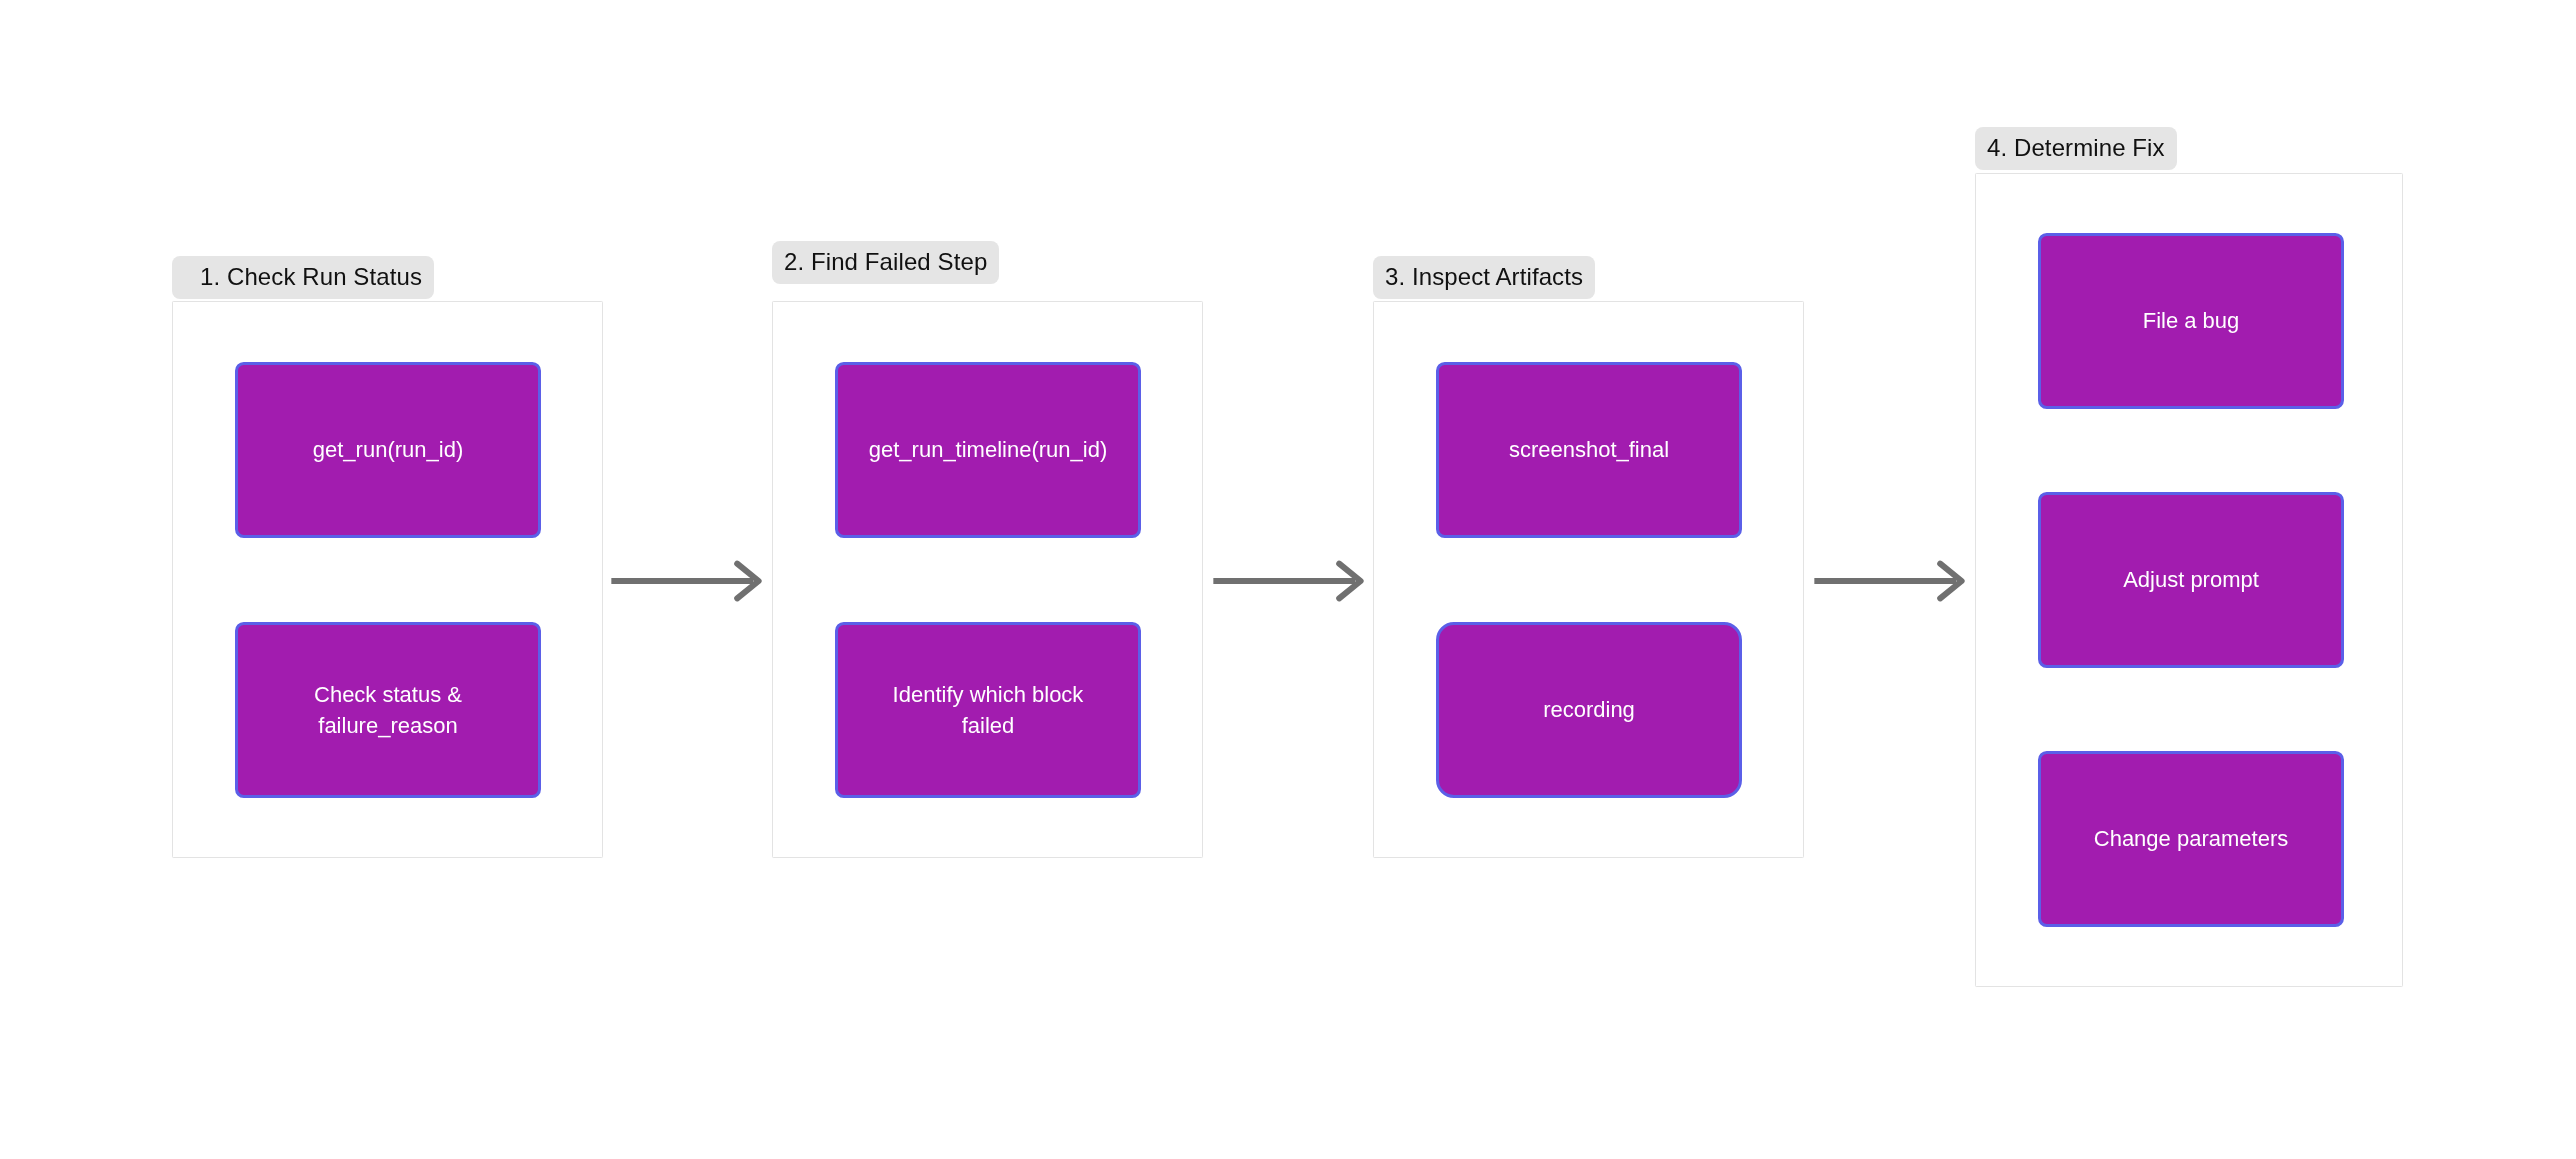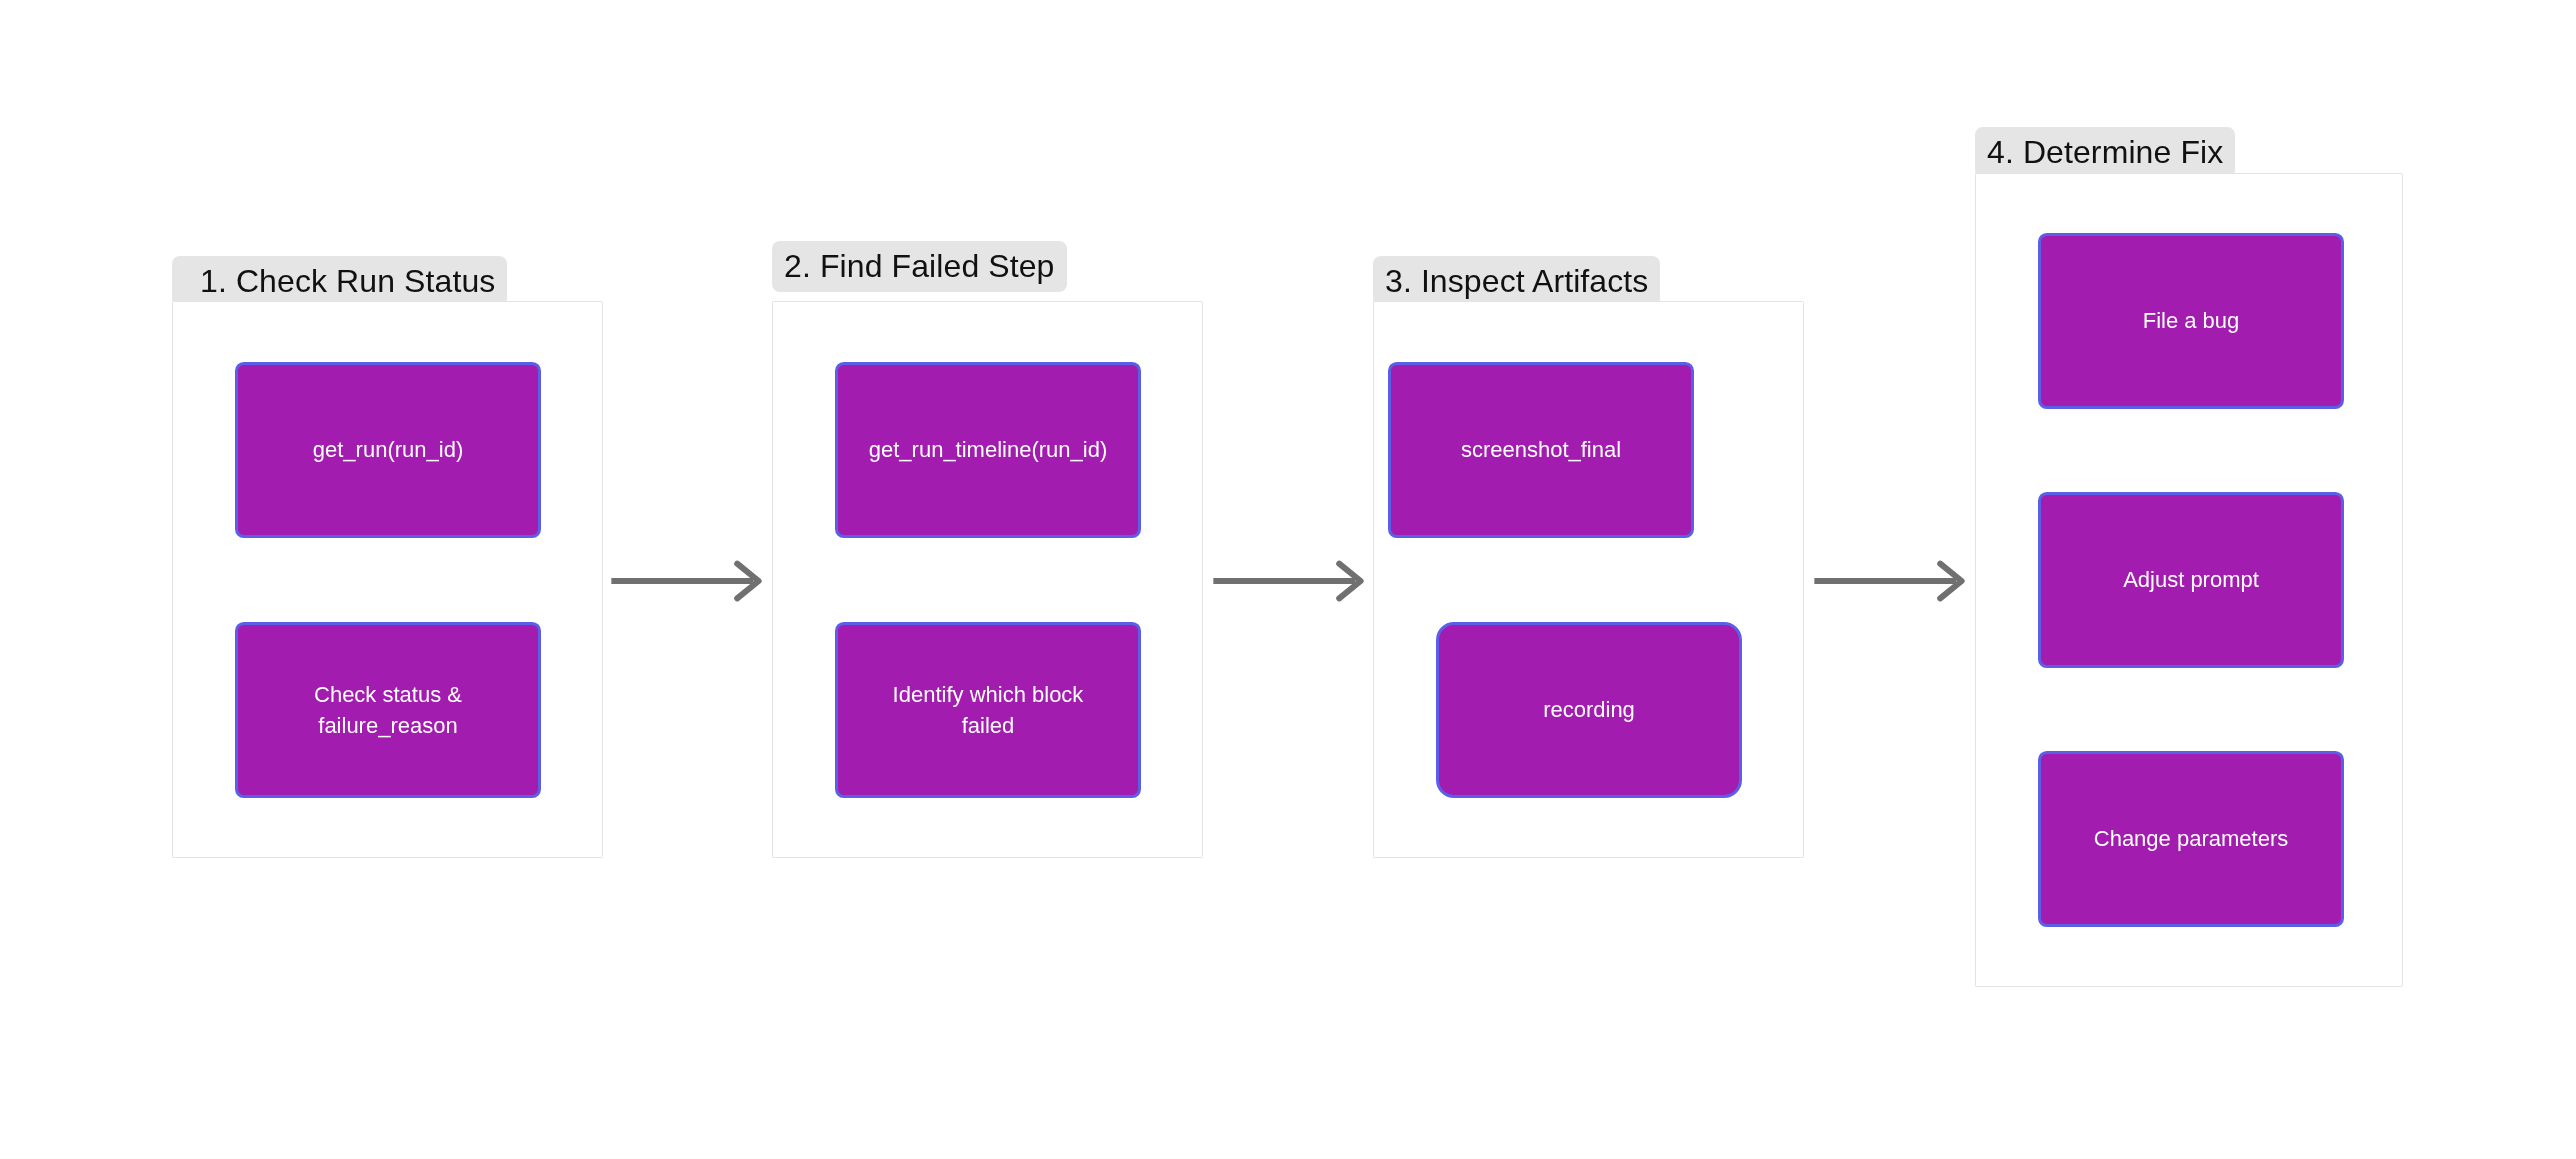--- a/index.html
+++ b/index.html
@@ -11,21 +11,21 @@
   }
   #canvas { position: relative; width: 2576px; height: 1159px; }
 
   .group { position: absolute; }
 
   .group-label {
     position: absolute;
     background: #e5e5e5;
     color: #111111;
     border-radius: 8px;
-    font-size: 32px;
+    font-size: 24px;
     line-height: 1;
     padding: 8.7px 12px 10px 12px;
     white-space: nowrap;
     letter-spacing: 0.1px;
   }
 
   .group-frame {
     position: absolute;
     border: 1.3px solid #e3e3e3;
     background: #ffffff;
@@ -81,21 +81,21 @@
   <div class="arrow" style="left:1212px; top:554px; width:158px; height:54px;">
     <svg width="158" height="54" viewBox="0 0 236 80" fill="none" aria-hidden="true">
       <path d="M2 40 H214" stroke="#707070" stroke-width="9" stroke-linecap="butt"></path>
       <path d="M190 14 L222 40 L190 66" stroke="#707070" stroke-width="9" stroke-linecap="round" stroke-linejoin="round" fill="none"></path>
     </svg>
   </div>
 
   <div class="group">
     <div class="group-label" style="left:1373px; top:256px;">3. Inspect Artifacts</div>
     <div class="group-frame" style="left:1373px; top:301px; width:431px; height:557px;"></div>
-    <div class="node" style="left:1388px; top:362px; width:306px; height:176px;">screenshot_final</div>
+    <div class="node" style="left:1436px; top:362px; width:306px; height:176px;">screenshot_final</div>
     <div class="node" style="left:1436px; top:622px; width:306px; height:176px;border-radius:18px;">recording</div>
   </div>
 
   <div class="arrow" style="left:1813px; top:554px; width:158px; height:54px;">
     <svg width="158" height="54" viewBox="0 0 236 80" fill="none" aria-hidden="true">
       <path d="M2 40 H214" stroke="#707070" stroke-width="9" stroke-linecap="butt"></path>
       <path d="M190 14 L222 40 L190 66" stroke="#707070" stroke-width="9" stroke-linecap="round" stroke-linejoin="round" fill="none"></path>
     </svg>
   </div>
 

